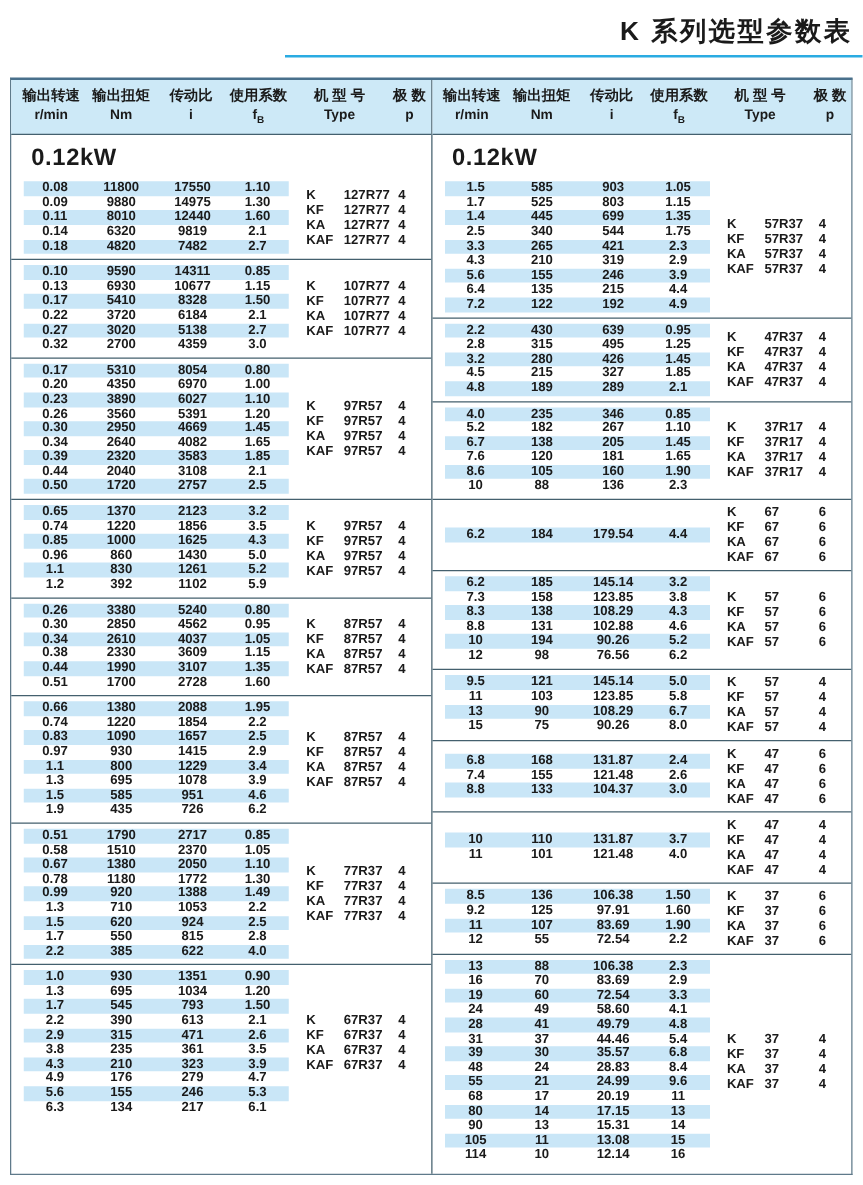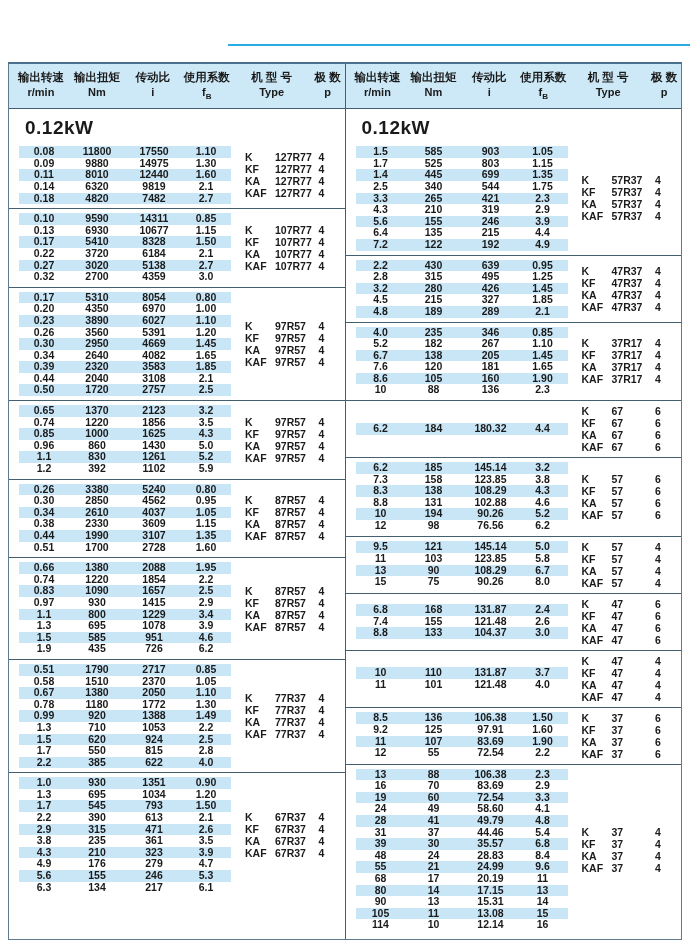--- a/index.html
+++ b/index.html
@@ -50,20 +50,21 @@
   .trow{display:flex;height:12px;line-height:12px;font-size:10.5px;font-weight:bold;white-space:nowrap;}
   .tprefix{width:30px;}
   .tcode{flex:1;}
   .tpoles{width:26px;}
   sub{font-size:8px;}
 </style>
 </head>
 <body>
 
 <div class="page">
+  <div class="title">K 系列选型参数表</div>
   <div class="title-underline"></div>
   <div class="table">
       <div class="panel">
         <div class="phead">
           <div class="hcol hcol0">
             <div class="hlabel">输出转速</div>
             <div class="hunit">r/min</div>
           </div>
           <div class="hcol hcol1">
             <div class="hlabel">输出扭矩</div>
@@ -874,21 +875,21 @@
               <div class="tcode">37R17</div>
               <div class="tpoles">4</div>
             </div>
           </div>
         </div>
         <div class="block">
           <div class="rows">
             <div class="row odd">
               <div class="cell c0">6.2</div>
               <div class="cell c1">184</div>
-              <div class="cell c2">180.32</div>
+              <div class="cell c2">179.54</div>
               <div class="cell c3">4.4</div>
             </div>
           </div>
           <div class="types">
             <div class="trow">
               <div class="tprefix">K</div>
               <div class="tcode">67</div>
               <div class="tpoles">6</div>
             </div>
             <div class="trow">

